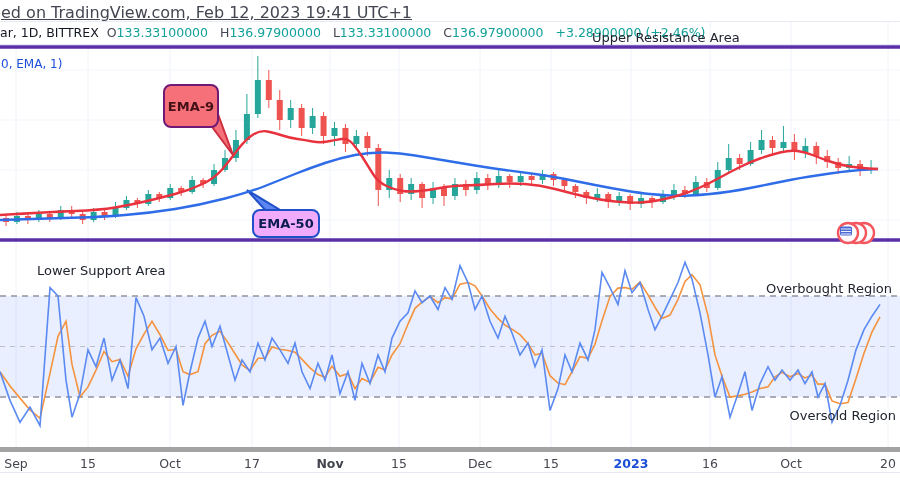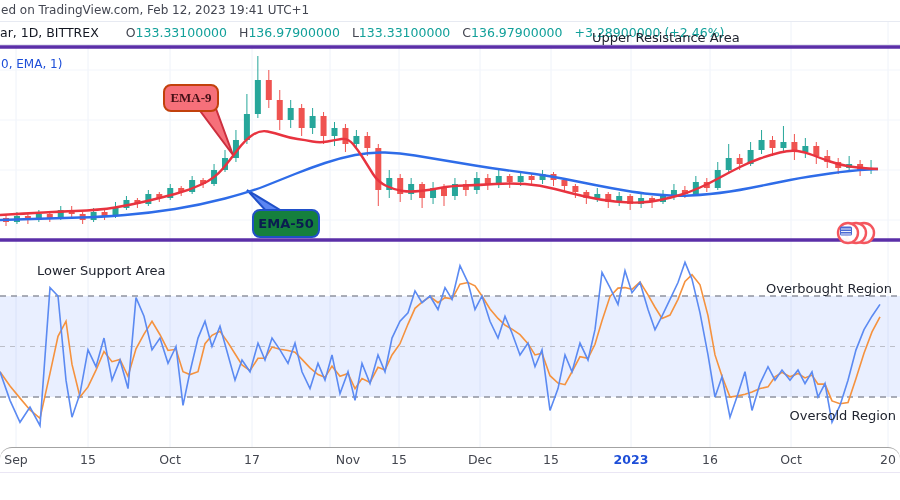--- a/index.html
+++ b/index.html
@@ -1,37 +1,37 @@
 <!DOCTYPE html>
 <html><head>
 <meta charset="utf-8">
 <style>
   html,body{margin:0;padding:0;background:#fff;}
   #stage{position:relative;width:900px;height:500px;overflow:hidden;background:#fff;
          font-family:"DejaVu Sans","Liberation Sans",sans-serif;}
   svg{position:absolute;left:0;top:0;}
   .hairline{position:absolute;left:0;width:100%;height:1px;background:#e7eaf2;}
   .topbar{position:absolute;left:0;top:0;width:100%;height:21px;background:#fff;}
-  .topbar span{position:absolute;left:1px;top:3px;font-size:12px;color:#434651;white-space:nowrap;}
+  .topbar span{position:absolute;left:1px;top:3px;font-size:16px;color:#434651;white-space:nowrap;text-decoration:underline;}
   .symbolbar{position:absolute;left:0;top:22px;width:562px;height:22px;background:#fff;
              font-size:12.5px;line-height:22px;white-space:nowrap;}
-  .symbolbar .sym{color:#131722;margin-right:23px;}
+  .symbolbar .sym{color:#131722;margin-right:4px;}
   .symbolbar .ql{color:#434651;}
   .symbolbar .qv{color:#12a09a;margin-right:8px;}
   .indrow{position:absolute;left:1px;top:57px;font-size:12px;color:#1d4ed8;}
   .lbl{position:absolute;font-size:13px;color:#20242f;white-space:nowrap;}
   #lbl-ur{left:592px;top:30px;}
   #lbl-ls{left:37px;top:263px;}
   #lbl-ob{right:8px;top:281px;}
   #lbl-os{right:4px;top:408px;}
   .callout{position:absolute;font-size:13px;font-weight:700;border-radius:8px;
            display:flex;align-items:center;justify-content:center;box-sizing:border-box;}
-  #co-ema9{left:163px;top:84px;width:56px;height:28px;background:#f6707a;border:2px solid #c2410c;color:#451016;font-family:Liberation Serif, serif;}
-  #co-ema50{left:252px;top:209px;width:68px;height:29px;background:#15803d;border:2px solid #2050c8;color:#0a1c50;}
-  .taxis{position:absolute;left:0;top:447px;width:100%;height:25px;border-top:1px solid #a3a3a3;background:#fff;border-radius:12px;}
+  #co-ema9{left:163px;top:84px;width:56px;height:44px;background:#f6707a;border:2px solid #701a75;color:#451016;}
+  #co-ema50{left:252px;top:209px;width:68px;height:29px;background:#f0abfc;border:2px solid #2050c8;color:#0a1c50;}
+  .taxis{position:absolute;left:0;top:447px;width:100%;height:25px;border-top:5px solid #a3a3a3;background:#fff;}
   .taxis span{position:absolute;top:4px;transform:translateX(-50%);font-size:12.5px;color:#43464f;}
   .taxis span.bold{font-weight:700;color:#1d4ed8;}
   .botline{position:absolute;left:0;top:472px;width:100%;height:1px;background:#eae6f4;}
 </style>
 </head>
 <body>
 
 <div id="stage">
 
   <svg id="chart" width="900" height="500" viewBox="0 0 900 500">
@@ -262,21 +262,21 @@
   <div class="lbl" id="lbl-os">Oversold Region</div>
 
   <div class="callout" id="co-ema9">EMA-9</div>
   <div class="callout" id="co-ema50">EMA-50</div>
 
   <div class="taxis" id="taxis">
       <span style="left: 16px;">Sep</span>
       <span style="left: 88px;">15</span>
       <span style="left: 170px;">Oct</span>
       <span style="left: 252px;">17</span>
-      <span style="left: 348px;">Nov</span>
+      <span style="left: 330px; font-weight: bold;">Nov</span>
       <span style="left: 399px;">15</span>
       <span style="left: 480px;">Dec</span>
       <span style="left: 551px;">15</span>
       <span class="bold" style="left: 631px;">2023</span>
       <span style="left: 710px;">16</span>
       <span style="left: 791px;">Oct</span>
       <span style="left: 888px;">20</span>
     </div>
   <div class="botline"></div>
 </div>

